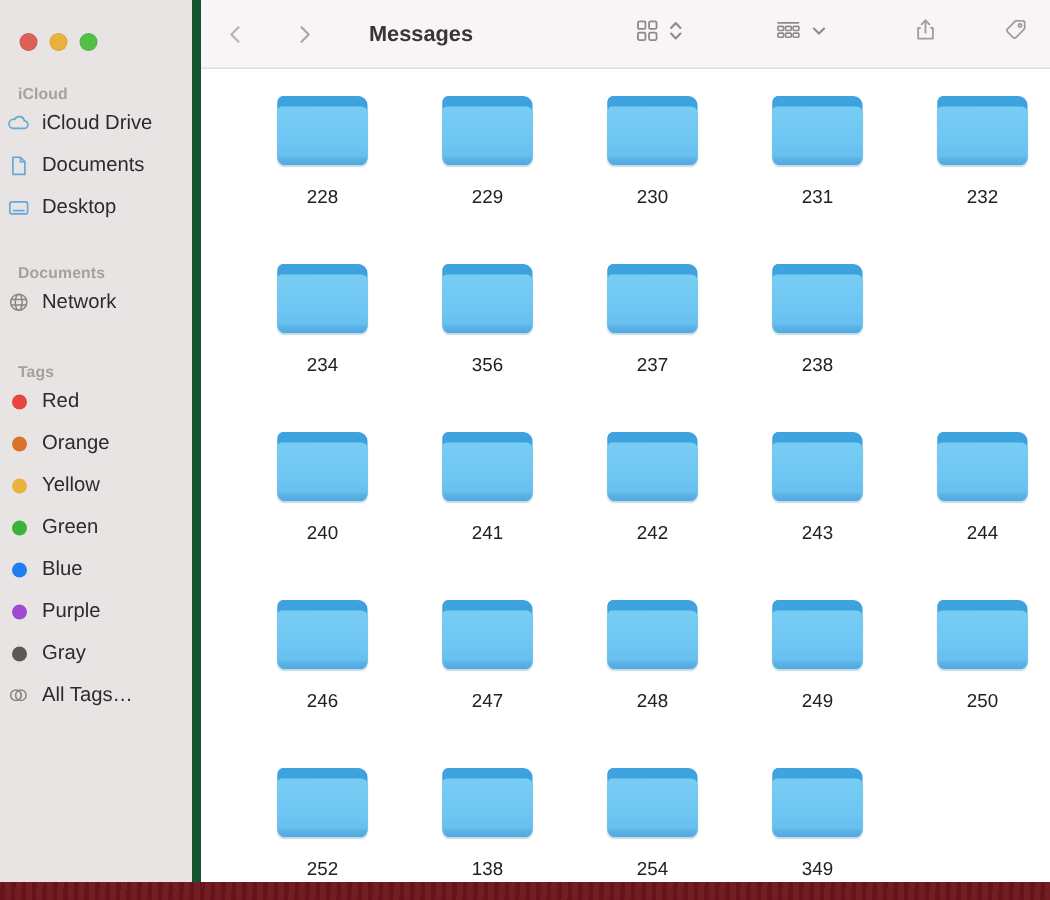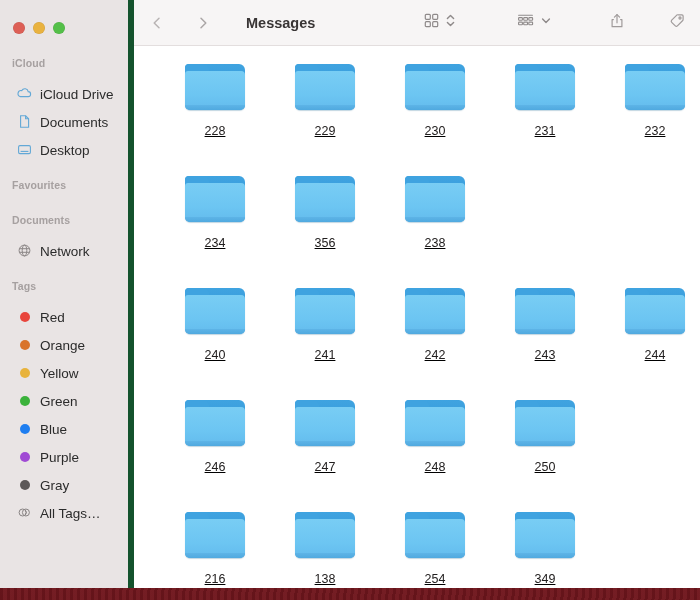--- a/index.html
+++ b/index.html
@@ -78,24 +78,24 @@
     height: 22px;
     line-height: 22px;
   }
   .sb-section.sp-icloud      { margin-top: 12px; }
   .sb-section.sp-favourites  { margin-top: 16px; }
   .sb-section.sp-locations   { margin-top: 13px; }
   .sb-section.sp-tags        { margin-top: 16px; }
 
   .sb-item {
     display: flex;
-    align-items: flex-end;
+    align-items: flex-start;
     gap: 7px;
     height: 28px;
-    padding-left: 16px;
+    padding-left: 4px;
     font-size: 13.5px;
     color: #2b2b2b;
     cursor: default;
   }
   .sb-icon {
     width: 17px; height: 17px;
     flex: 0 0 17px;
     display: flex;
     align-items: center;
     justify-content: center;
@@ -169,21 +169,20 @@
   
   #file-grid {
     flex: 1;
     min-height: 0;
     padding: 12px 0 0 0;
     overflow: hidden;
   }
   .grid-row {
     display: flex;
     height: 112px;
-    text-decoration: underline;
   }
   .file-cell {
     width: 110px;
     flex: 0 0 110px;
     display: flex;
     flex-direction: column;
     align-items: center;
     cursor: default;
   }
   .file-cell.pad { visibility: hidden; }
@@ -278,21 +277,20 @@
       <div class="sb-item">
         <span class="sb-icon">
           <svg width="17" height="17" viewBox="0 0 17 17" fill="none" stroke="currentColor" stroke-width="1.1">
             <rect x="2.6" y="4.6" width="11.8" height="8" rx="1.3"></rect>
             <path d="M4.6 10.4h7.8"></path>
           </svg>
         </span>
         <span>Desktop</span>
       </div>
 
-      <div class="sb-section sp-favourites">Favourites</div>
 
       <div class="sb-section sp-locations">Documents</div>
 
       <div class="sb-item">
         <span class="sb-icon gray">
           <svg width="17" height="17" viewBox="0 0 17 17" fill="none" stroke="currentColor" stroke-width="1">
             <circle cx="8.5" cy="8.5" r="5.4"></circle>
             <ellipse cx="8.5" cy="8.5" rx="2.3" ry="5.4"></ellipse>
             <path d="M3.4 6.7h10.2M3.4 10.3h10.2"></path>
           </svg>
@@ -486,20 +484,27 @@
                 <span class="tab"></span>
                 <span class="front"></span>
               </div>
             <div class="file-label">356</div>
           </div>
           <div class="file-cell">
             <div class="folder-icon">
                 <span class="tab"></span>
                 <span class="front"></span>
               </div>
+            <div class="file-label">237</div>
+          </div>
+          <div class="file-cell">
+            <div class="folder-icon">
+                <span class="tab"></span>
+                <span class="front"></span>
+              </div>
             <div class="file-label">238</div>
           </div>
         </div>
 
         <div class="grid-row">
           <div class="file-cell">
             <div class="folder-icon">
                 <span class="tab"></span>
                 <span class="front"></span>
               </div>
@@ -555,31 +560,38 @@
                 <span class="tab"></span>
                 <span class="front"></span>
               </div>
             <div class="file-label">248</div>
           </div>
           <div class="file-cell">
             <div class="folder-icon">
                 <span class="tab"></span>
                 <span class="front"></span>
               </div>
+            <div class="file-label">249</div>
+          </div>
+          <div class="file-cell">
+            <div class="folder-icon">
+                <span class="tab"></span>
+                <span class="front"></span>
+              </div>
             <div class="file-label">250</div>
           </div>
         </div>
 
         <div class="grid-row">
           <div class="file-cell">
             <div class="folder-icon">
                 <span class="tab"></span>
                 <span class="front"></span>
               </div>
-            <div class="file-label">216</div>
+            <div class="file-label">252</div>
           </div>
           <div class="file-cell">
             <div class="folder-icon">
                 <span class="tab"></span>
                 <span class="front"></span>
               </div>
             <div class="file-label">138</div>
           </div>
           <div class="file-cell">
             <div class="folder-icon">

